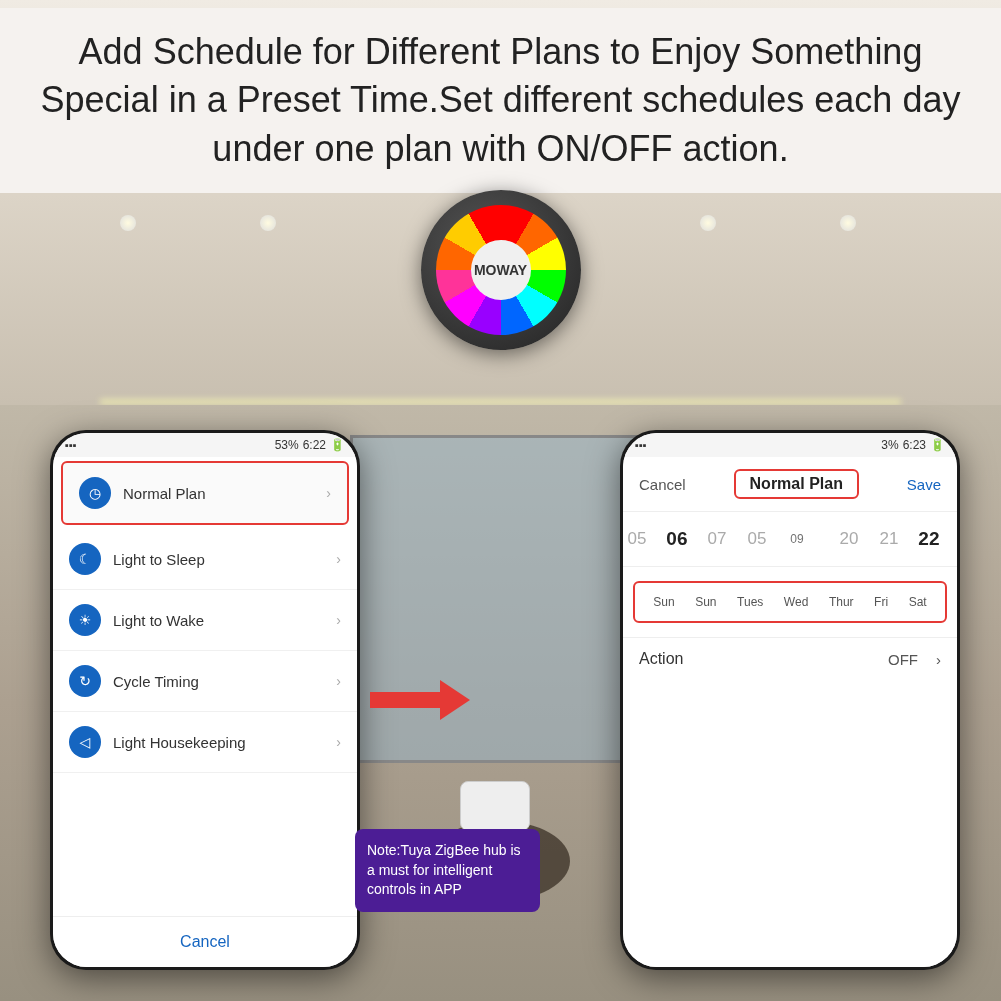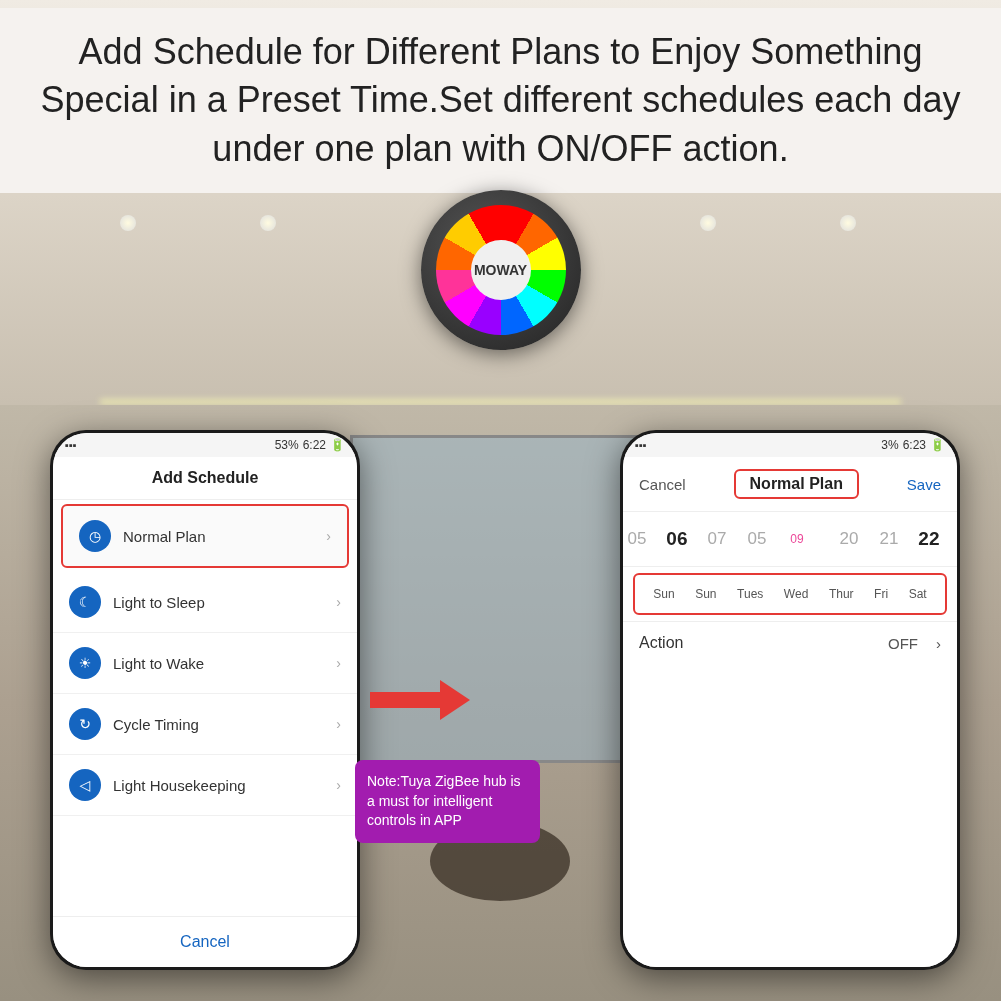--- a/index.html
+++ b/index.html
@@ -131,24 +131,24 @@
       width: 0;
       height: 0;
       border-top: 20px solid transparent;
       border-bottom: 20px solid transparent;
       border-left: 30px solid #e53935;
     }
 
     
     .note-box {
       position: absolute;
-      top: 760px;
+      top: 829px;
       left: 355px;
       width: 185px;
-      background: #a21caf;
+      background: #4c1d95;
       border-radius: 8px;
       padding: 12px;
       z-index: 25;
       color: white;
       font-size: 14px;
       line-height: 1.4;
     }
 
     
     .phone-left {
@@ -364,21 +364,21 @@
       font-size: 19px;
     }
 
     
     .days-row {
       display: flex;
       align-items: center;
       justify-content: space-around;
       padding: 10px 8px;
       border: 2px solid #e53935;
-      margin: 6px 10px;
+      margin: 14px 10px;
       border-radius: 6px;
     }
 
     .day-item {
       font-size: 12px;
       color: #555;
       font-weight: 500;
       cursor: pointer;
       padding: 2px 4px;
     }
@@ -530,23 +530,20 @@
     <div class="phone-status-bar">
       <span>▪▪▪</span>
       <div class="status-icons">
         <span>53%</span>
         <span>6:22</span>
         <span>🔋</span>
       </div>
     </div>
 
     <div class="left-screen-content">
-      <div class="left-screen-header">
-        <span>Add Schedule</span>
-      </div>
 
       <div class="menu-item selected">
         <div class="menu-icon">
           <span class="menu-icon-symbol">◷</span>
         </div>
         <span class="menu-label">Normal Plan</span>
         <span class="menu-chevron">›</span>
       </div>
 
       <div class="menu-item">
@@ -616,21 +613,21 @@
           <span class="ampm-item active">AM</span>
           <span class="ampm-item">PM</span>
         </div>
 
         <div class="time-col">
           <span class="time-number">04</span>
           <span class="time-number">05</span>
           <span class="time-number center">06</span>
           <span class="time-number">07</span>
           <span class="time-number">05</span>
-          <span class="time-number" style="font-size:12px; color:#ec4899;">09</span>
+          <span class="time-number" style="font-size:12px; color:#737373;">09</span>
         </div>
 
         <div class="time-col">
           <span class="time-number">20</span>
           <span class="time-number">21</span>
           <span class="time-number center">22</span>
           <span class="time-number">23</span>
           <span class="time-number">24</span>
           <span class="time-number" style="font-size:12px; color:#ccc;">25</span>
         </div>

